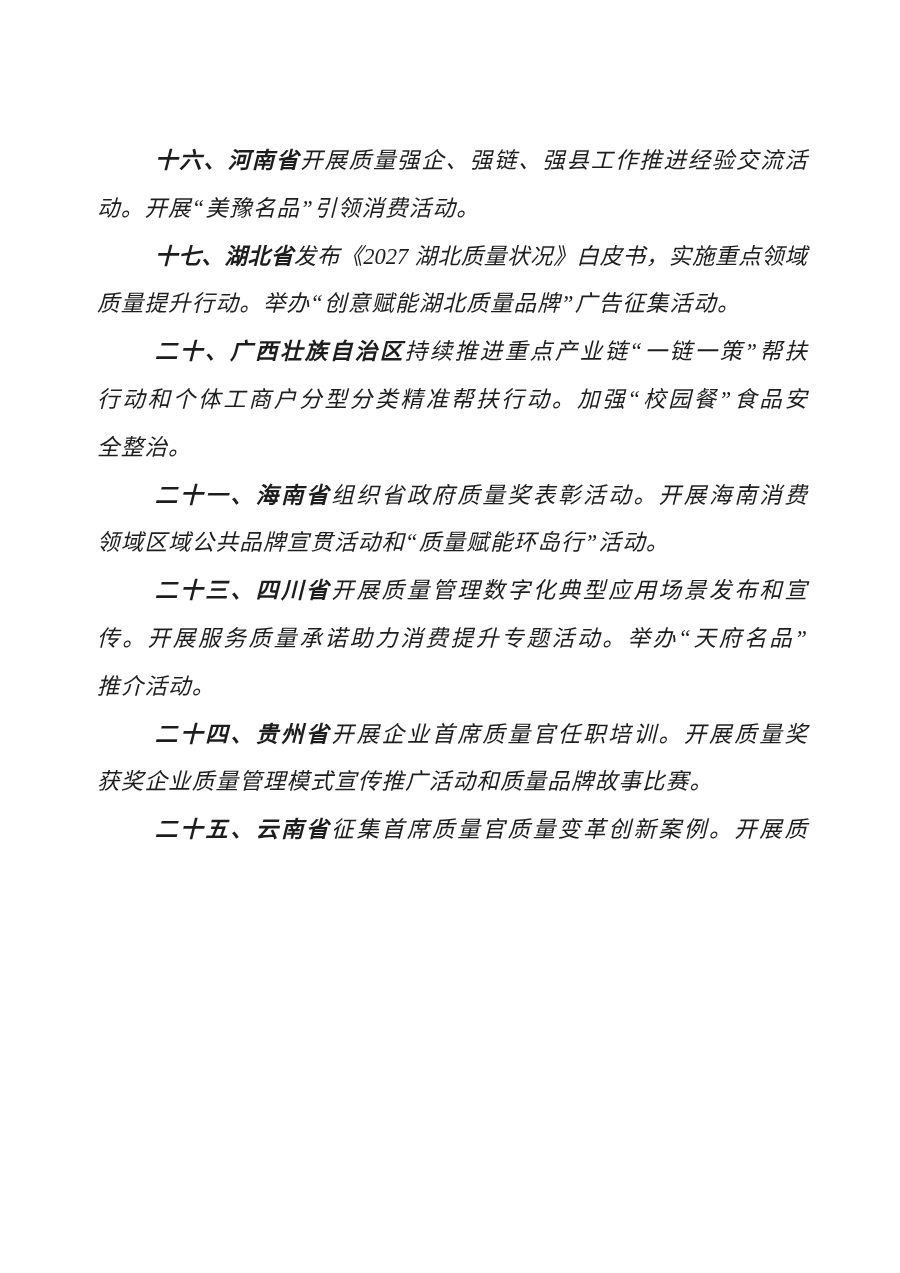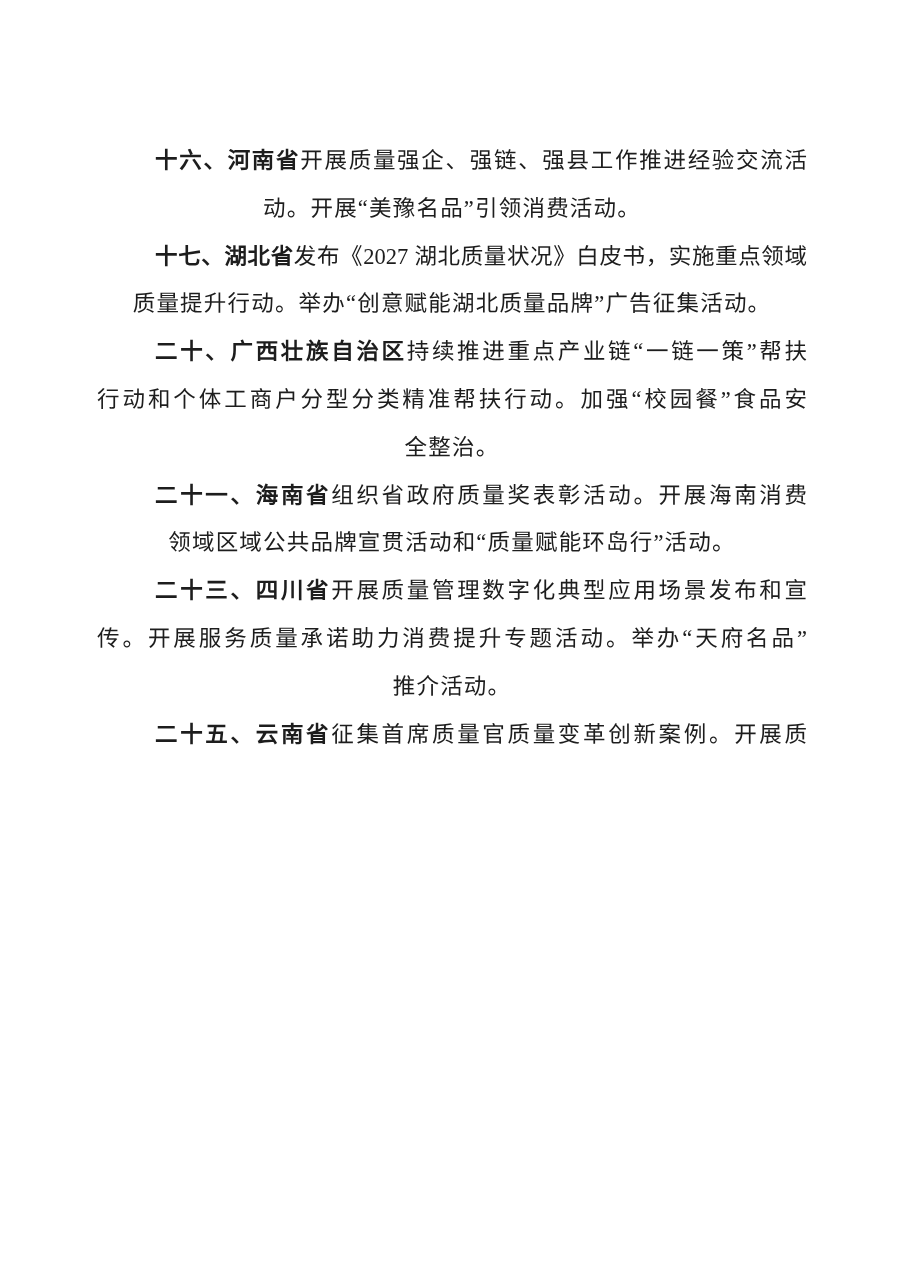--- a/index.html
+++ b/index.html
@@ -8,38 +8,39 @@
     background: #ffffff;
   }
   .page {
     position: relative;
     width: 900px;
     height: 996px;
     background: #ffffff;
     overflow: hidden;
     font-family: "Liberation Serif", serif;
     color: #1d1d1d;
+    font-style: italic;
   }
   .text-block {
     position: absolute;
     left: 97px;
     top: 137px;
     width: 710px;
   }
   .line {
     height: 47.8px;
     line-height: 47.8px;
     font-size: 22.5px;
   }
   .line.just {
     text-align: justify;
     text-align-last: justify;
   }
   .line:not(.just) {
-    text-align: center;
+    text-align: left;
     letter-spacing: 1.2px;
   }
   .line.first {
     text-indent: 58px;
   }
   .label {
     font-family: "Liberation Sans", sans-serif;
     font-weight: 700;
   }
   .page-number {
@@ -76,17 +77,21 @@
       <div class="paragraph">
         <div class="line just first"><span class="label">二十一、海南省</span><span>组织省政府质量奖表彰活动。开展海南消费</span></div>
         <div class="line"><span>领域区域公共品牌宣贯活动和“质量赋能环岛行”活动。</span></div>
       </div>
       <div class="paragraph">
         <div class="line just first"><span class="label">二十三、四川省</span><span>开展质量管理数字化典型应用场景发布和宣</span></div>
         <div class="line just"><span>传。开展服务质量承诺助力消费提升专题活动。举办“天府名品”</span></div>
         <div class="line"><span>推介活动。</span></div>
       </div>
       <div class="paragraph">
+        <div class="line just first"><span class="label">二十四、贵州省</span><span>开展企业首席质量官任职培训。开展质量奖</span></div>
+        <div class="line"><span>获奖企业质量管理模式宣传推广活动和质量品牌故事比赛。</span></div>
+      </div>
+      <div class="paragraph">
         <div class="line just first"><span class="label">二十五、云南省</span><span>征集首席质量官质量变革创新案例。开展质</span></div>
       </div>
     </div>
   <div class="page-number">— 17 —</div>
 </div>
 
 </body></html>

